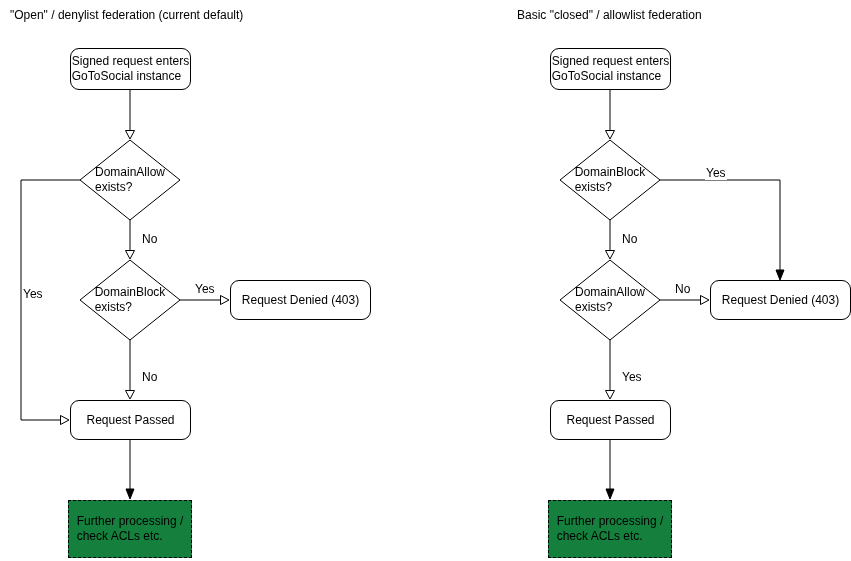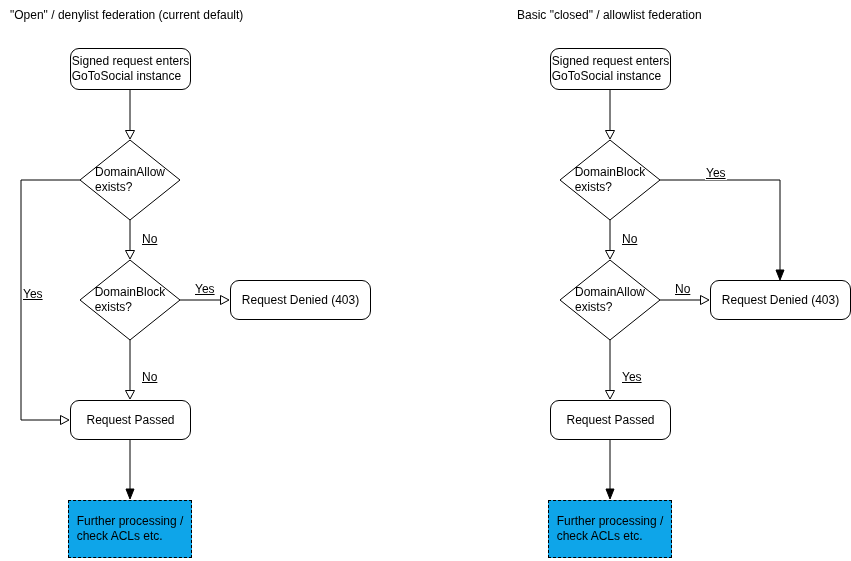--- a/index.html
+++ b/index.html
@@ -7,26 +7,25 @@
     position:relative;width:851px;height:561px;background:#ffffff;
     font-family:"Liberation Sans","DejaVu Sans",sans-serif;
     font-size:12px;color:#000000;overflow:hidden;
   }
   .edges{position:absolute;left:0;top:0;}
   .node{
     position:absolute;display:flex;align-items:center;justify-content:center;
     text-align:left;white-space:pre-line;line-height:15px;box-sizing:border-box;
   }
   .box{border:1px solid #000000;border-radius:9px;background:#ffffff;}
-  .dashed{border:1px dashed #000000;background:#0ea5e9;}
+  .dashed{border:1px dashed #000000;background:#15803d;}
   .diamond-label{background:transparent;}
   .edge-label{
     position:absolute;background:#ffffff;line-height:13px;padding:0 1px;
     white-space:nowrap;
-    text-decoration:underline;
   }
   .title{position:absolute;line-height:14px;white-space:nowrap;}
 </style>
 </head>
 <body>
 
 <div class="canvas">
 
   <svg class="edges" width="851" height="561" viewBox="0 0 851 561">
 

